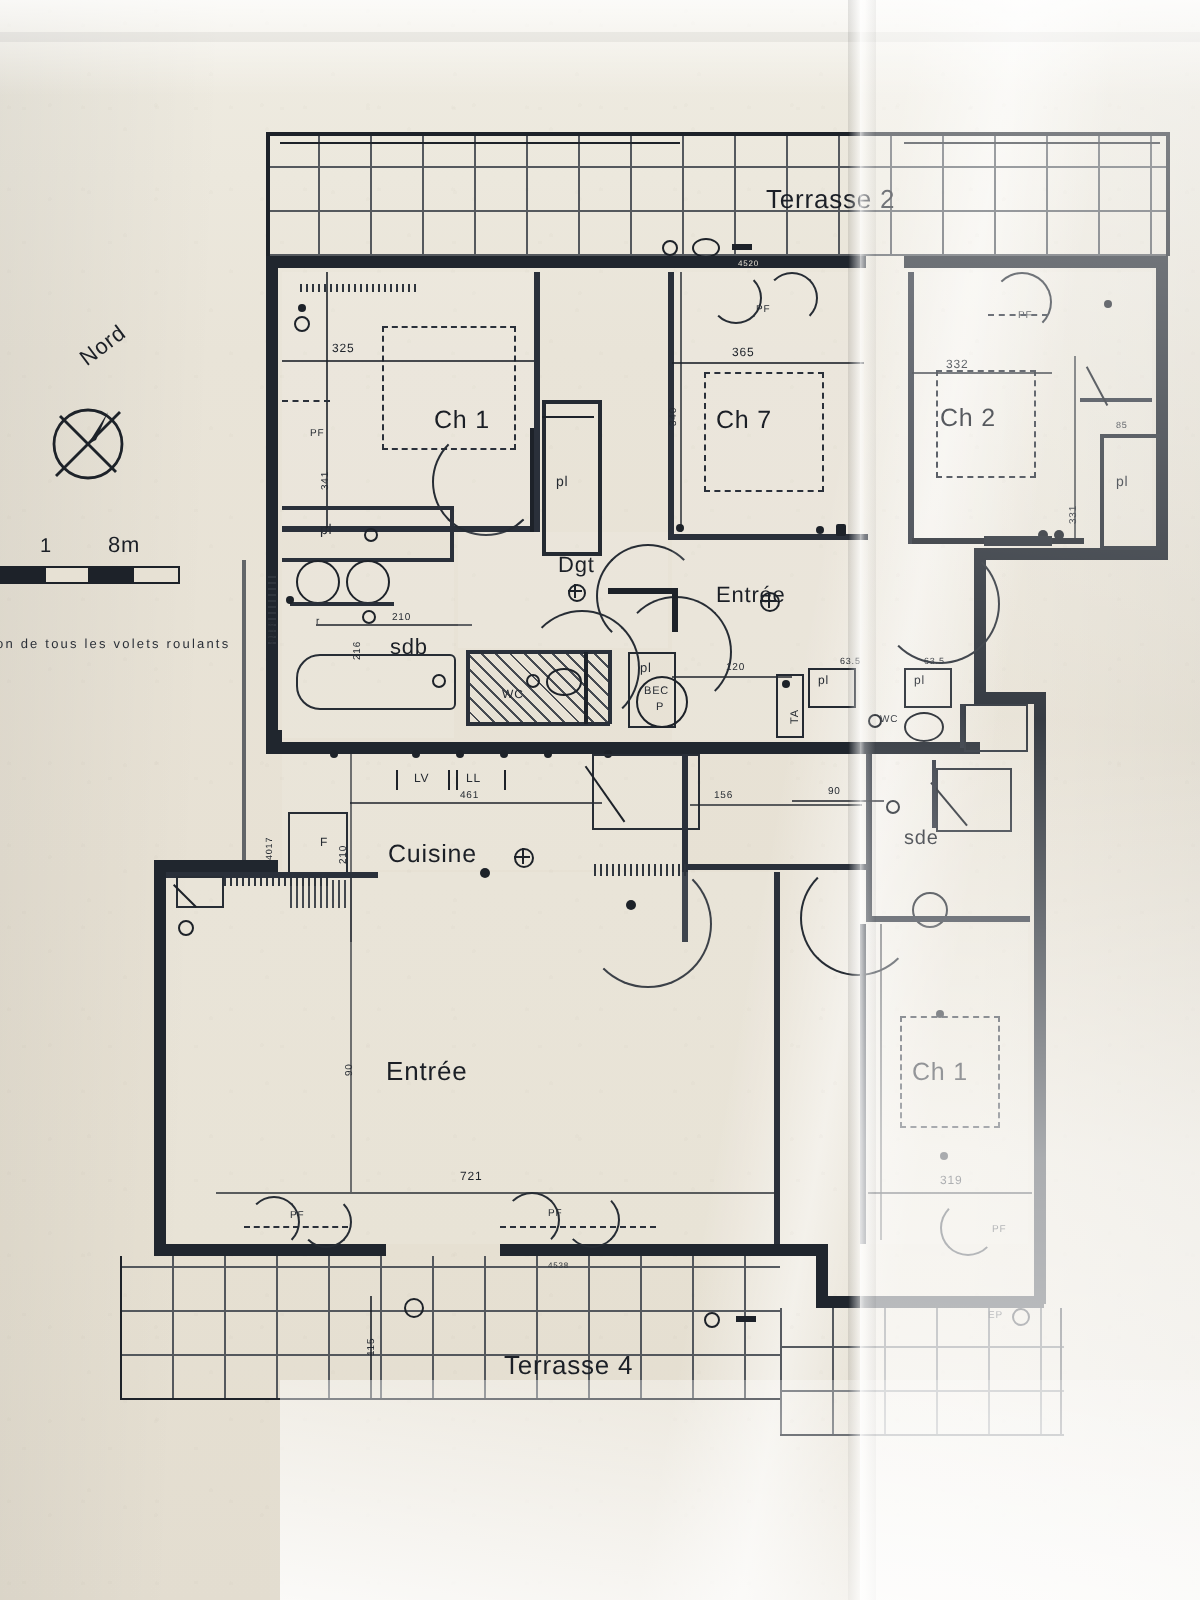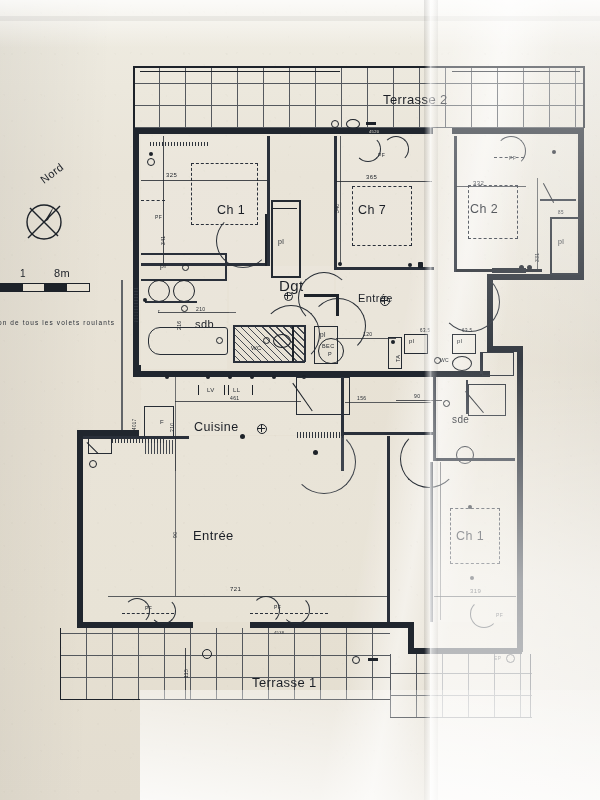--- a/index.html
+++ b/index.html
@@ -159,21 +159,21 @@
   <div class="thin" style="left:233px;top:325px;width:72px;height:1.5px;"></div>
   <div class="thin" style="left:233px;top:361px;width:72px;height:1.5px;"></div>
   <div class="thin" style="left:233px;top:325px;width:1.5px;height:37px;"></div>
   <div class="thin" style="left:304px;top:325px;width:1.5px;height:37px;"></div>
   <div class="lbl tiny" style="left:251px;top:345px;font-size:6px;">WC</div>
   <div class="circle" style="left:273px;top:334px;width:16px;height:12px;"></div>
   <div class="circle" style="left:263px;top:337px;width:5px;height:5px;"></div>
   <div class="ink" style="left:292px;top:326px;width:1.5px;height:36px;"></div>
 
   <div class="room" style="left:229px;top:266px;width:105px;height:58px;"></div>
-  <div class="lbl rlabel" style="left:279px;top:277px;font-size:15px;">Dgt</div>
+  <div class="lbl rlabel" style="left:279px;top:277px;font-size:11px;">Dgt</div>
   <div class="circle" style="left:284px;top:292px;width:7px;height:7px;"></div>
   <div class="ink" style="left:284px;top:295px;width:7px;height:.9px;"></div>
   <div class="ink" style="left:287px;top:292px;width:.9px;height:7px;"></div>
 
   <div class="thin" style="left:271px;top:200px;width:26px;height:74px;background:transparent;border:2px solid #242a32;"></div>
   <div class="lbl tiny" style="left:278px;top:238px;font-size:7px;">pl</div>
   <div class="ink" style="left:271px;top:208px;width:26px;height:1.2px;"></div>
 
   <div class="arc" style="left:298px;top:272px;width:50px;height:50px;transform:rotate(90deg);"></div>
   <div class="arc" style="left:262px;top:305px;width:56px;height:56px;transform:rotate(180deg);"></div>
@@ -350,21 +350,21 @@
   <div class="arc" style="left:282px;top:596px;width:26px;height:26px;transform:rotate(-90deg);"></div>
   <div class="lbl tiny" style="left:274px;top:604px;">PF</div>
   <div class="lbl tiny" style="left:274px;top:630px;font-size:4px;">4538</div>
 
   <div class="tilegrid" style="left:60px;top:628px;width:330px;height:72px;"></div>
   <div class="tilegrid" style="left:390px;top:654px;width:142px;height:64px;"></div>
   <div class="ink" style="left:60px;top:699px;width:330px;height:1.4px;"></div>
   <div class="ink" style="left:60px;top:628px;width:1.4px;height:72px;"></div>
   <div class="ink" style="left:390px;top:717px;width:142px;height:1.4px;"></div>
   <div class="ink" style="left:530px;top:654px;width:1.4px;height:64px;"></div>
-  <div class="lbl rlabel-lg" style="left:252px;top:675px;">Terrasse 1</div>
+  <div class="lbl rlabel-lg" style="left:252px;top:675px;">Terrasse 4</div>
   <div class="lbl tiny vert" style="left:183px;top:678px;">115</div>
   <div class="ink" style="left:185px;top:648px;width:.9px;height:52px;opacity:.8;"></div>
   <div class="circle" style="left:352px;top:656px;width:6px;height:6px;"></div>
   <div class="ink" style="left:368px;top:658px;width:10px;height:3px;"></div>
   <div class="circle" style="left:202px;top:649px;width:8px;height:8px;"></div>
 
   <div class="lbl tiny" style="left:494px;top:655px;font-size:5px;">EP</div>
   <div class="circle" style="left:506px;top:654px;width:7px;height:7px;"></div>
 
   <div id="compass" style="left:14px;top:190px;width:60px;height:60px;">

